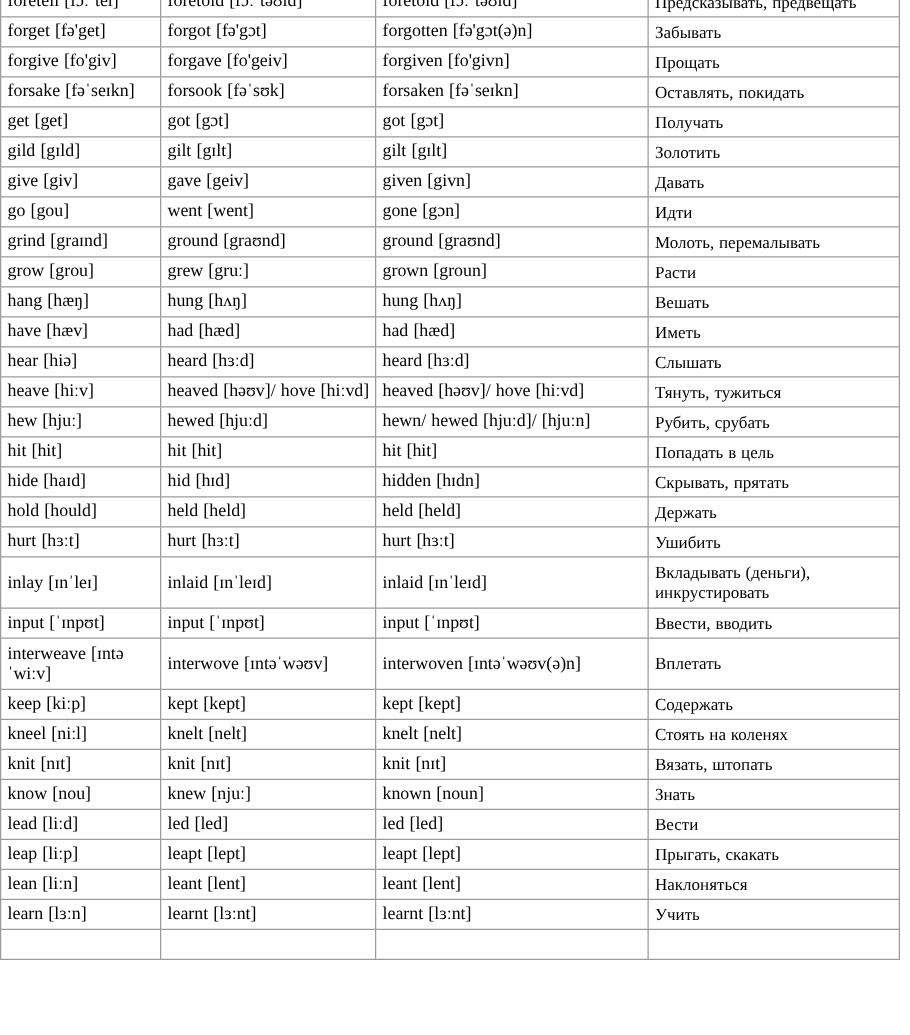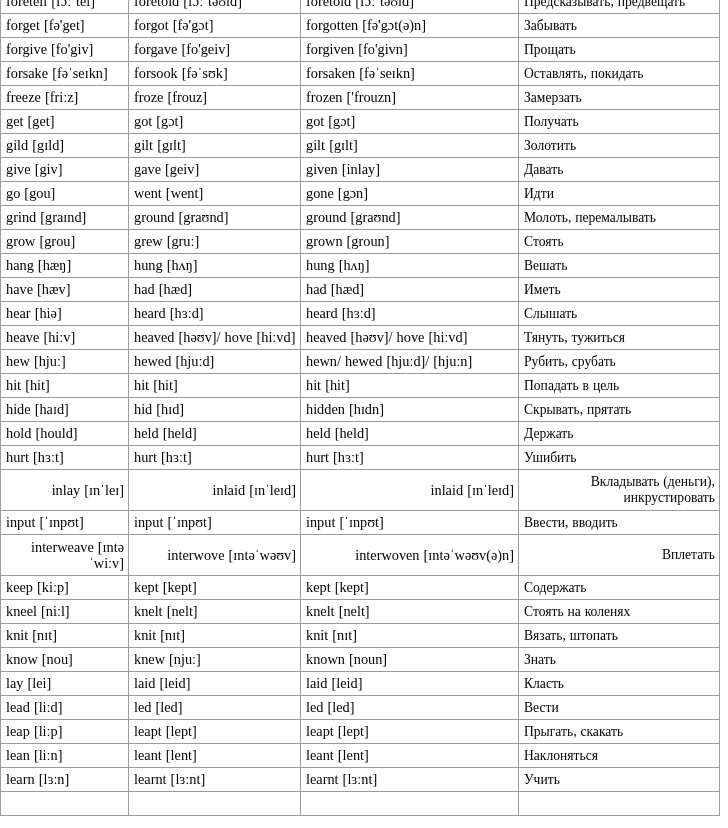--- a/index.html
+++ b/index.html
@@ -48,21 +48,21 @@
     line-height: 1.15;
     vertical-align: middle;
     height: 19px;
     white-space: normal;
     word-spacing: 0.5px;
   }
   table.verbs td.ru {
     font-size: 13.6px;
   }
   
-  table.verbs tr.tall td { height: 36px; text-align: right; }
+  table.verbs tr.tall td { height: 36px; }
 </style>
 </head>
 <body>
 
 <div id="viewport">
   <div id="scroller">
     <table class="verbs">
       <colgroup>
         <col class="c1">
           <col class="c2">
@@ -88,60 +88,54 @@
             <td>forgiven [fo'givn]</td>
             <td class="ru">Прощать</td>
           </tr>
           <tr>
             <td>forsake [fəˈseɪkn]</td>
             <td>forsook [fəˈsʊk]</td>
             <td>forsaken [fəˈseɪkn]</td>
             <td class="ru">Оставлять, покидать</td>
           </tr>
           <tr>
-            <td>freeze [friːz]</td>
-            <td>froze [frouz]</td>
-            <td>frozen ['frouzn]</td>
-            <td class="ru">Замерзать</td>
-          </tr>
-          <tr>
             <td>get [get]</td>
             <td>got [gɔt]</td>
             <td>got [gɔt]</td>
             <td class="ru">Получать</td>
           </tr>
           <tr>
             <td>gild [gɪld]</td>
             <td>gilt [gɪlt]</td>
             <td>gilt [gɪlt]</td>
             <td class="ru">Золотить</td>
           </tr>
           <tr>
             <td>give [giv]</td>
             <td>gave [geiv]</td>
-            <td>given [inlay]</td>
+            <td>given [givn]</td>
             <td class="ru">Давать</td>
           </tr>
           <tr>
             <td>go [gou]</td>
             <td>went [went]</td>
             <td>gone [gɔn]</td>
             <td class="ru">Идти</td>
           </tr>
           <tr>
             <td>grind [graɪnd]</td>
             <td>ground [graʊnd]</td>
             <td>ground [graʊnd]</td>
             <td class="ru">Молоть, перемалывать</td>
           </tr>
           <tr>
             <td>grow [grou]</td>
             <td>grew [gruː]</td>
             <td>grown [groun]</td>
-            <td class="ru">Стоять</td>
+            <td class="ru">Расти</td>
           </tr>
           <tr>
             <td>hang [hæŋ]</td>
             <td>hung [hʌŋ]</td>
             <td>hung [hʌŋ]</td>
             <td class="ru">Вешать</td>
           </tr>
           <tr>
             <td>have [hæv]</td>
             <td>had [hæd]</td>
@@ -224,26 +218,20 @@
             <td>knit [nɪt]</td>
             <td>knit [nɪt]</td>
             <td>knit [nɪt]</td>
             <td class="ru">Вязать, штопать</td>
           </tr>
           <tr>
             <td>know [nou]</td>
             <td>knew [njuː]</td>
             <td>known [noun]</td>
             <td class="ru">Знать</td>
-          </tr>
-          <tr>
-            <td>lay [lei]</td>
-            <td>laid [leid]</td>
-            <td>laid [leid]</td>
-            <td class="ru">Класть</td>
           </tr>
           <tr>
             <td>lead [liːd]</td>
             <td>led [led]</td>
             <td>led [led]</td>
             <td class="ru">Вести</td>
           </tr>
           <tr>
             <td>leap [liːp]</td>
             <td>leapt [lept]</td>

